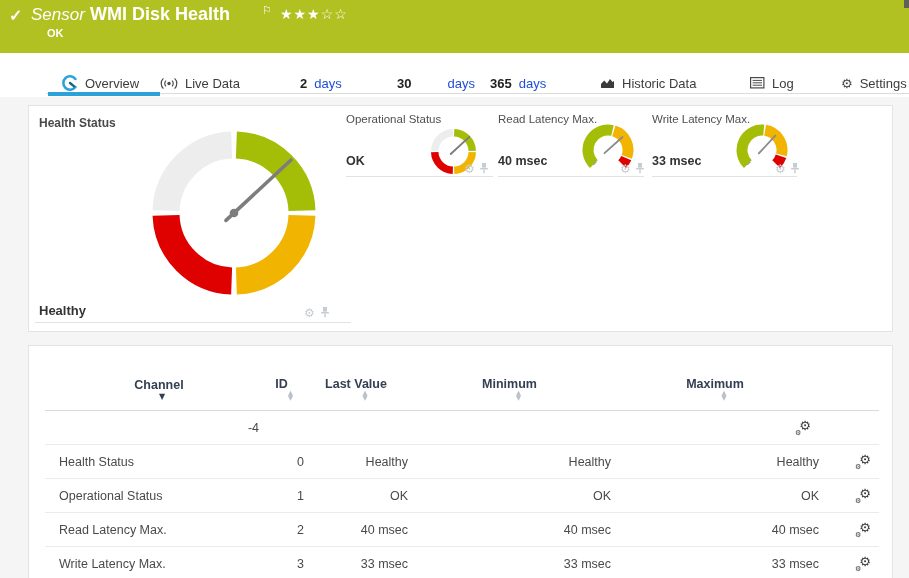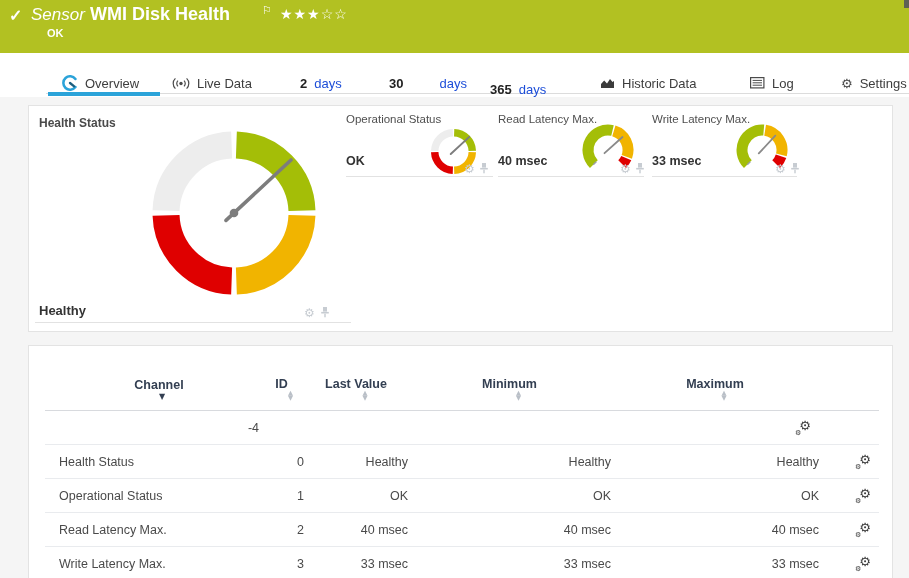--- a/index.html
+++ b/index.html
@@ -76,40 +76,40 @@
   <div class="underline"></div>
 
   <div class="tab" style="left:62px;">
     <svg width="16" height="16" viewBox="0 0 15 15">
       <path d="M12.6 11.3 A6.3 6.3 0 1 1 12.6 3.7" stroke="var(--accent,#2ba3d9)" stroke-width="2.4" fill="none" stroke-linecap="round"></path>
       <line x1="7.5" y1="7.5" x2="11.4" y2="10.6" stroke="#1c5f80" stroke-width="2.2" stroke-linecap="round"></line>
     </svg>
     <span>Overview</span>
   </div>
 
-  <div class="tab" style="left:172px;">
+  <div class="tab" style="left:160px;">
     <svg width="18" height="13" viewBox="0 0 18 13">
       <circle cx="9" cy="6.5" r="1.7" fill="#4a4a4a"></circle>
       <path d="M6 3.6 A4 4 0 0 0 6 9.4" stroke="#4a4a4a" stroke-width="1.2" fill="none"></path>
       <path d="M3.4 1.4 A7 7 0 0 0 3.4 11.6" stroke="#4a4a4a" stroke-width="1.2" fill="none"></path>
       <path d="M12 3.6 A4 4 0 0 1 12 9.4" stroke="#4a4a4a" stroke-width="1.2" fill="none"></path>
       <path d="M14.6 1.4 A7 7 0 0 1 14.6 11.6" stroke="#4a4a4a" stroke-width="1.2" fill="none"></path>
     </svg>
     <span>Live Data</span>
   </div>
 
   <div class="tab" style="left:300px;">
     <span class="num">2</span>
     <span class="unit">days</span>
   </div>
-  <div class="tab" style="left:389px;gap:36px;">
+  <div class="tab" style="left:397px;gap:36px;">
     <span class="num">30</span>
     <span class="unit">days</span>
   </div>
-  <div class="tab" style="left:490px;margin-top:6px;">
+  <div class="tab" style="left:490px;">
     <span class="num">365</span>
     <span class="unit">days</span>
   </div>
 
   <div class="tab" style="left:600px;text-align:center;">
     <svg width="15" height="12" viewBox="0 0 15 12">
       <path d="M1 11 V7 L4.2 3.5 L7 6.5 L10 2 L12.5 5 L14 4 V11 Z" fill="#3b3b3b"></path>
     </svg>
     <span>Historic Data</span>
   </div>

